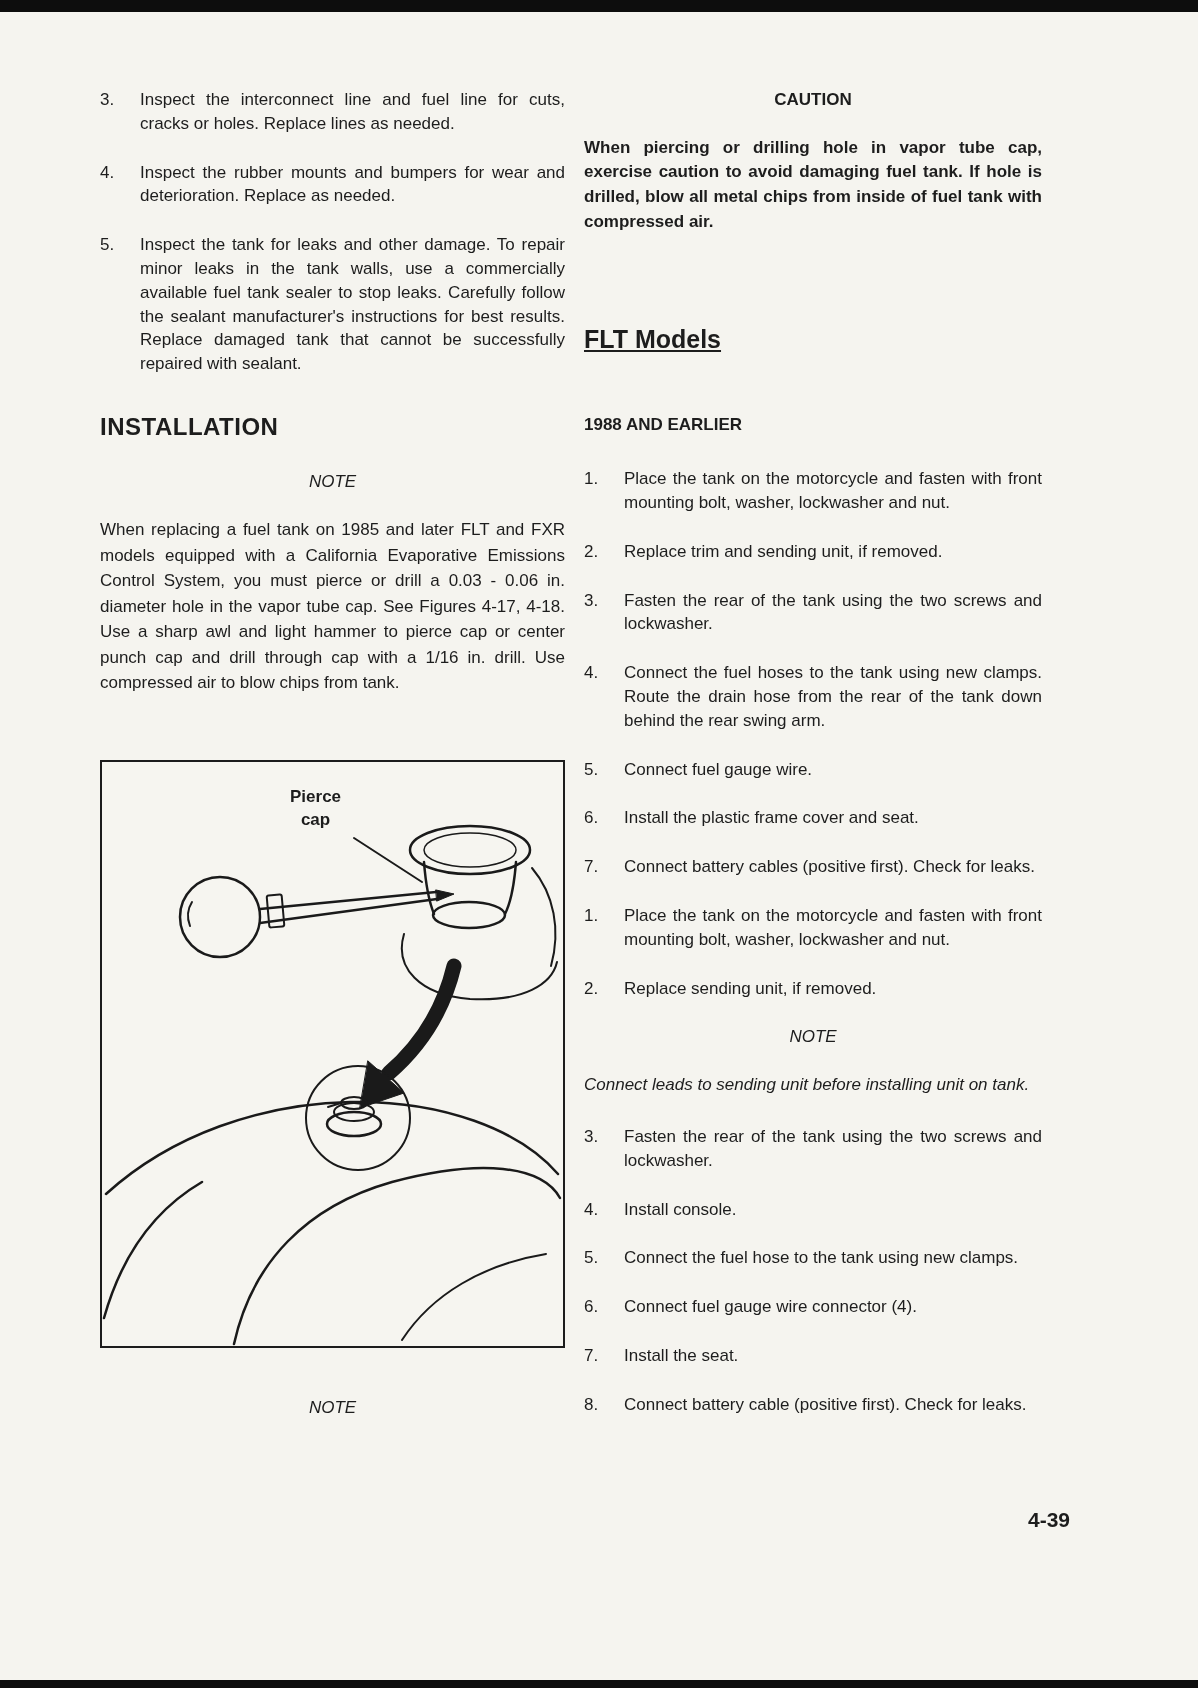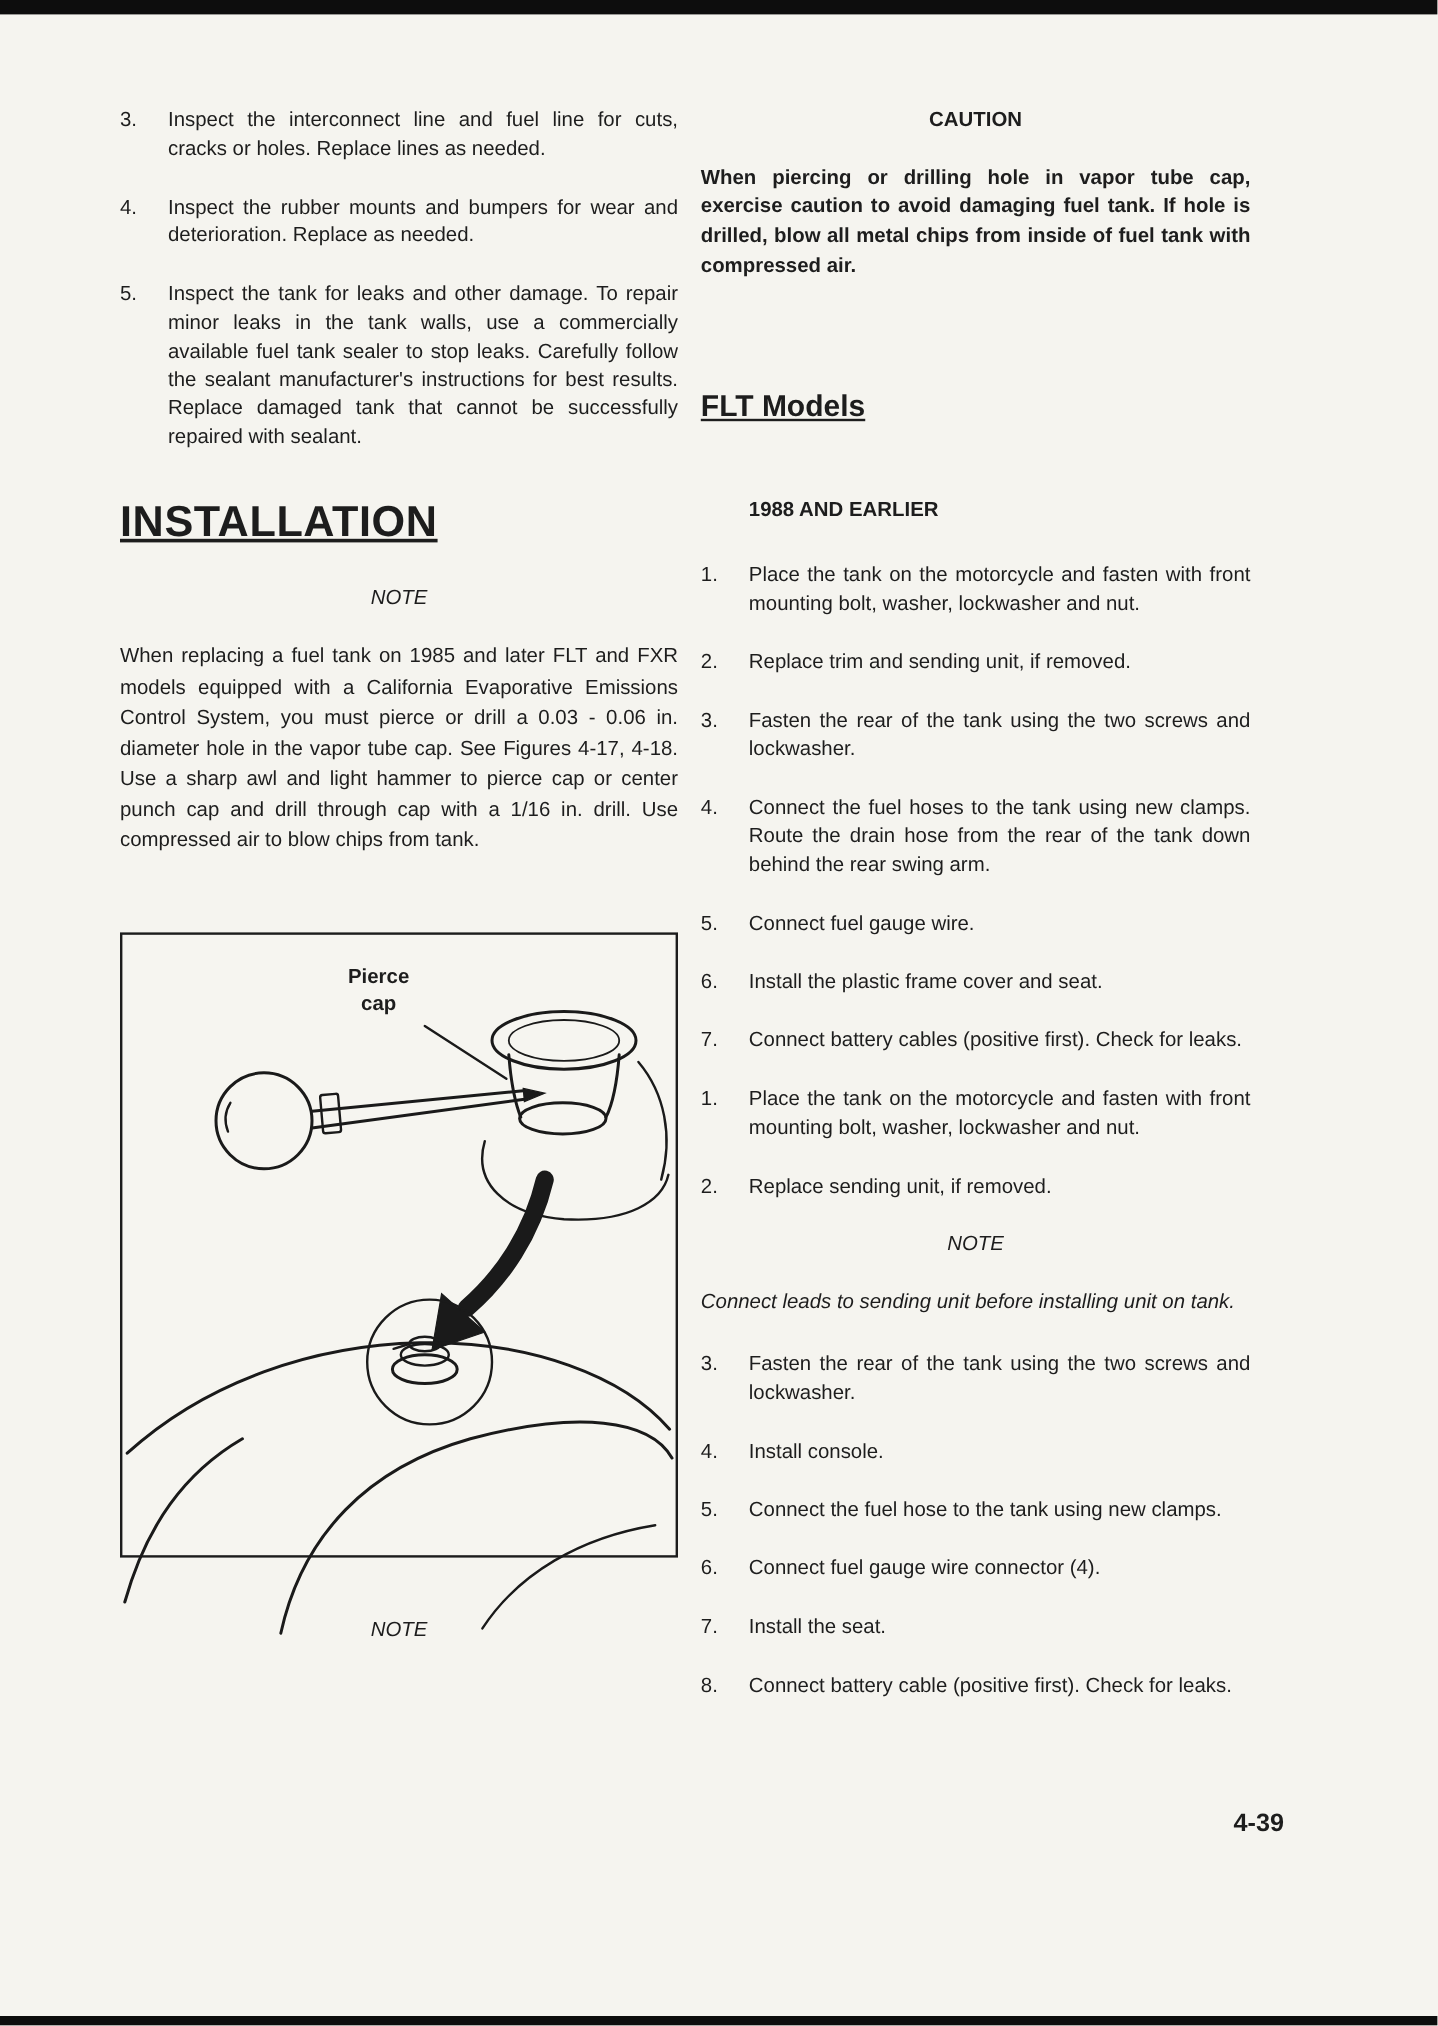--- a/index.html
+++ b/index.html
@@ -19,48 +19,47 @@
 
   .col { position: absolute; font-size: 17px; line-height: 1.4; }
   .col-left  { left: 100px; top: 88px; width: 465px; }
   .col-right { left: 584px; top: 88px; width: 458px; }
 
   .step { display: flex; margin-bottom: 25px; }
   .step-num { flex: none; width: 40px; }
   .step-text { flex: 1; text-align: justify; }
 
   .h-installation {
-    font-size: 36px; font-weight: bold; letter-spacing: 0.5px;
+    font-size: 24px; font-weight: bold; letter-spacing: 0.5px;
     margin: 34px 0 8px 0;
-    text-decoration: underline;
   }
   .note-label {
     text-align: center; font-style: italic; margin: 26px 0 24px 0;
   }
   .note-text { text-align: justify; line-height: 1.5; margin-top: 24px; }
 
   .figure-box {
     margin-top: 64px;
     border: 2px solid #1c1c1c;
-    height: 521px;
+    height: 588px;
     position: relative;
     background: #f6f5f0;
   }
   .fig-callout {
     position: absolute; left: 188px; top: 24px;
     font-weight: bold; text-align: center; line-height: 1.35;
   }
   .figure-caption { font-weight: bold; margin-top: 16px; line-height: 1.55; }
   .figure-caption .indent { padding-left: 112px; }
 
   .caution-label { text-align: center; font-weight: bold; margin-bottom: 24px; }
   .caution-text { font-weight: bold; text-align: justify; line-height: 1.45; }
 
   .h-flt { font-size: 25px; font-weight: bold; margin-top: 88px; text-decoration: underline; }
-  .subhead { font-weight: bold; margin-top: 56px; margin-bottom: 30px; margin-left: 40px; }
+  .subhead { font-weight: bold; margin-top: 56px; margin-bottom: 30px; }
   .subhead.second { margin-top: 66px; }
 
   .note-inline-label { text-align: center; font-style: italic; margin: 6px 0 24px 0; }
   .note-inline-text { font-style: italic; text-align: justify; margin-bottom: 28px; }
 
   .page-number {
     position: absolute; right: 128px; top: 1508px;
     font-weight: bold; font-size: 21px;
   }
   svg { display: block; }

